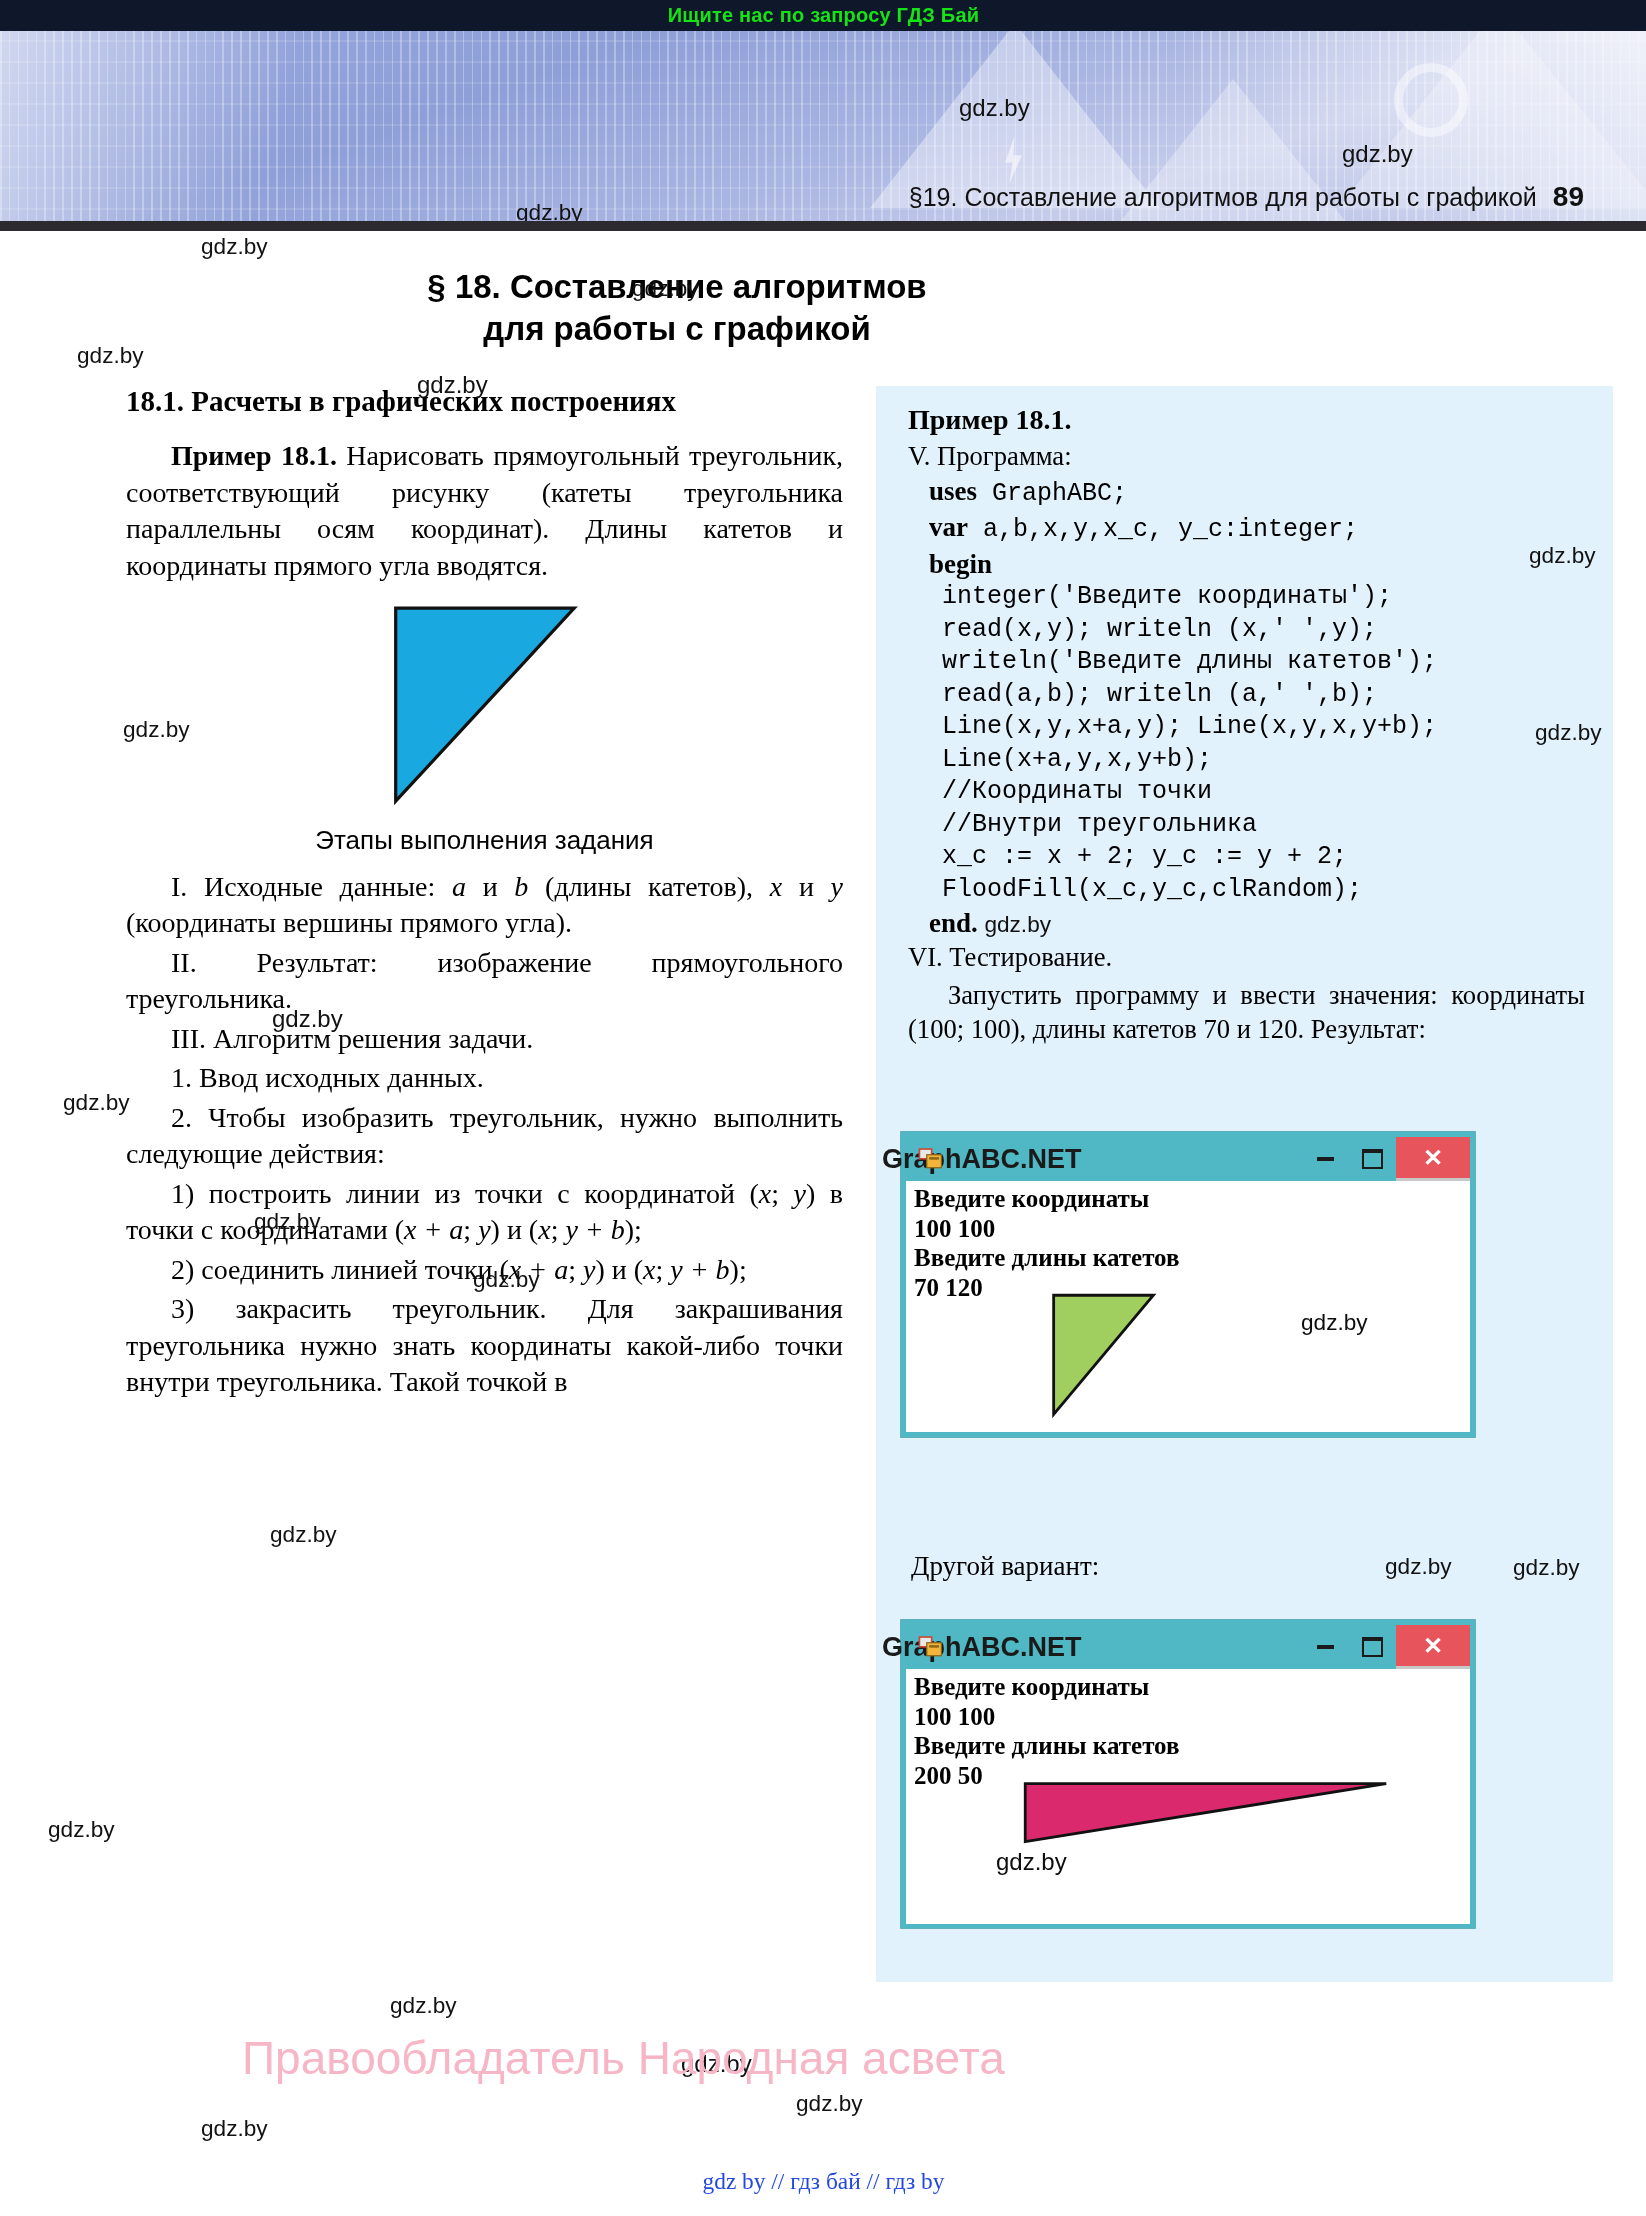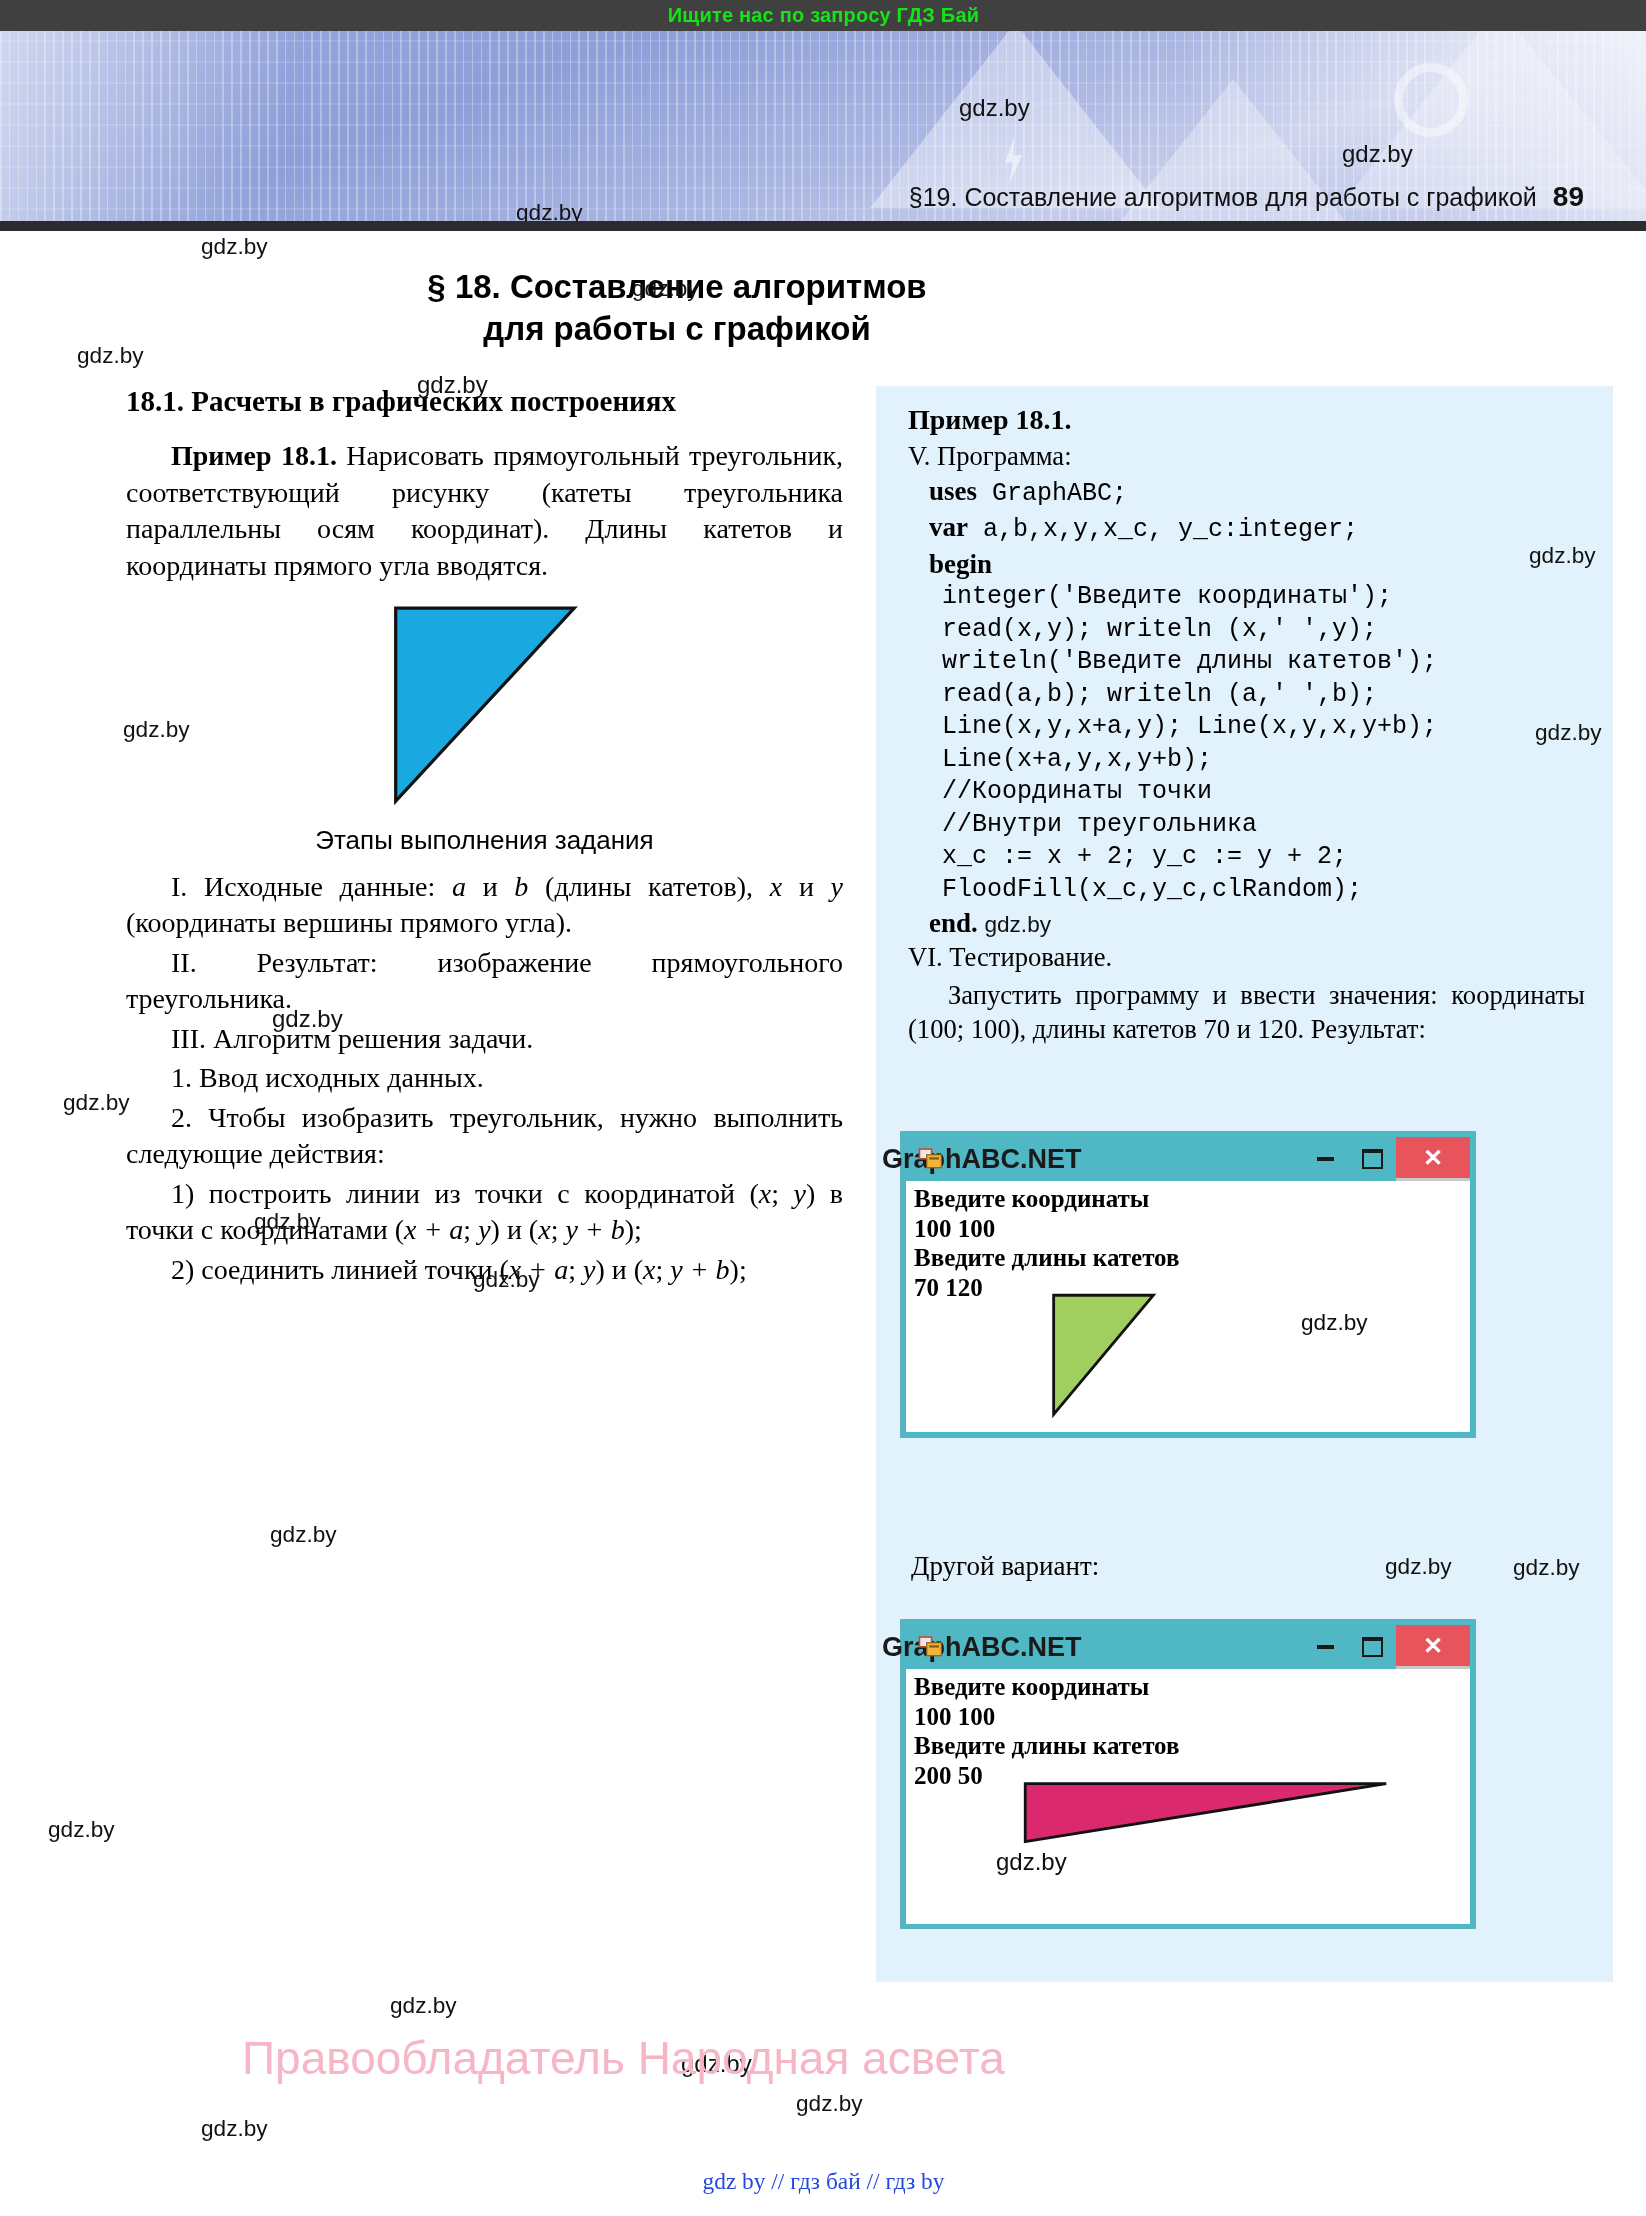--- a/index.html
+++ b/index.html
@@ -6,21 +6,21 @@
   html,body{margin:0;padding:0;}
   body{
     width:1647px;height:2216px;position:relative;background:#ffffff;
     font-family:"Liberation Serif", serif;
     overflow:hidden;
   }
 
   
   .promo-strip{
     position:absolute;left:0;top:0;width:1647px;height:31px;
-    background:#404040;text-align:center;
+    background:#0f172a;text-align:center;
   }
   .promo-text{
     font-family:"Liberation Sans", sans-serif;
     font-size:20px;font-weight:bold;color:#16e316;
     line-height:31px;letter-spacing:0.2px;
   }
 
   
   .headband{
     position:absolute;left:0;top:31px;width:1647px;height:200px;
@@ -225,20 +225,21 @@
 
   <p class="para">II. Результат: изображение прямоугольного треугольника.</p>
   <p class="para">III. Алгоритм решения задачи.</p>
   <p class="para">1. Ввод исходных данных.</p>
   <p class="para">2. Чтобы изобразить треугольник, нужно выполнить следующие действия:</p>
 
   <p class="para"><span>1) построить линии из точки с координатой (</span><span class="ital">x</span><span>; </span><span class="ital">y</span><span>) в точки с координатами (</span><span class="ital">x + a</span><span>; </span><span class="ital">y</span><span>) и (</span><span class="ital">x</span><span>; </span><span class="ital">y + b</span><span>);</span></p>
 
   <p class="para"><span>2) соединить линией точки (</span><span class="ital">x + a</span><span>; </span><span class="ital">y</span><span>) и (</span><span class="ital">x</span><span>; </span><span class="ital">y + b</span><span>);</span></p>
 
+  <p class="para">3) закрасить треугольник. Для закрашивания треугольника нужно знать координаты какой-либо точки внутри треугольника. Такой точкой в</p>
 </div>
 
 <div class="panel">
   <div class="panel-inner">
     <div class="p-title">Пример 18.1.</div>
     <div class="p-line">V. Программа:</div>
 
     <div class="p-line"><span class="kw">uses</span><span class="code"> GraphABC;</span></div>
     <div class="p-line"><span class="kw">var</span><span class="code"> a,b,x,y,x_c, y_c:integer;</span></div>
     <div class="p-line"><span class="kw">begin</span></div>

